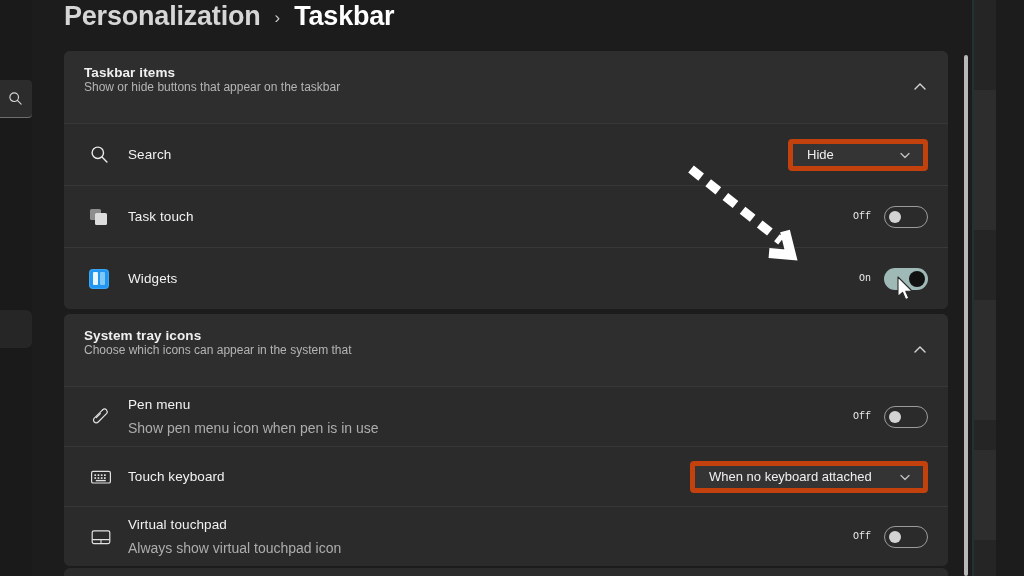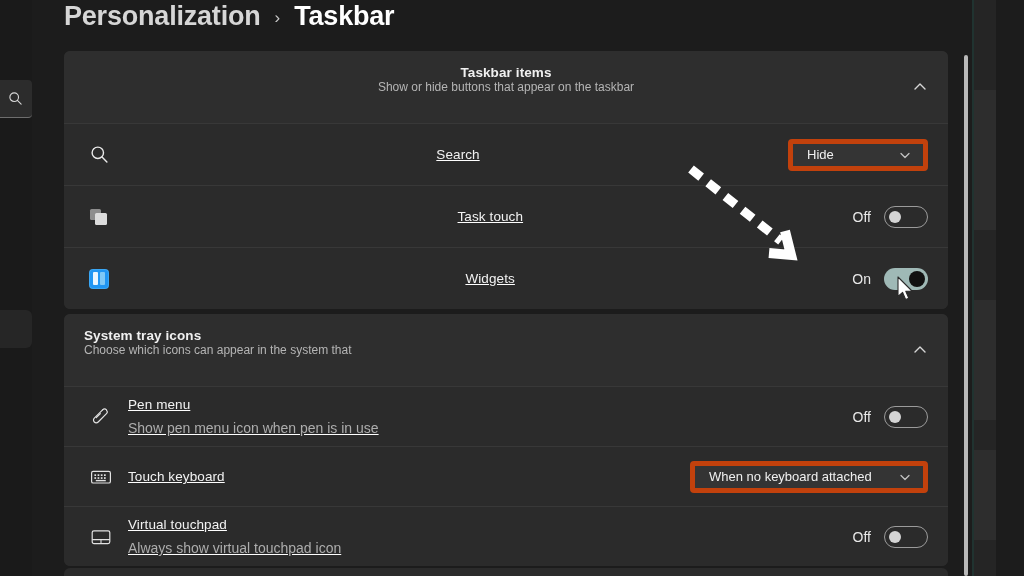--- a/index.html
+++ b/index.html
@@ -86,21 +86,21 @@
 
   
   .card {
     position: absolute;
     left: 32px;
     width: 884px;
     background: #2b2b2b;
     border-radius: 6px;
     overflow: hidden;
   }
-  #card-taskbar-items { top: 51px; text-align: center; }
+  #card-taskbar-items { top: 51px; }
   #card-system-tray  { top: 314px; }
   #card-next         { top: 568px; height: 26px; }
 
   .card-header {
     position: relative;
     height: 72px;
     padding: 14px 20px 0 20px;
     box-sizing: border-box;
     background: #2e2e2e;
   }
@@ -134,40 +134,41 @@
   .row.tall { height: 60px; }
   .row-icon {
     width: 26px;
     min-width: 26px;
     height: 24px;
     display: flex;
     align-items: center;
     justify-content: flex-start;
     margin-right: 12px;
   }
-  .row-text { flex: 1; min-width: 0; text-decoration: underline; }
+  .row-text { flex: 1; min-width: 0; }
   .row-label {
     font-size: 13.5px;
     color: #f2f2f2;
     letter-spacing: 0.1px;
   }
   .row-sub {
     margin-top: 8px;
     font-size: 14px;
     color: #adadad;
   }
 
   .row-right {
     display: flex;
     align-items: center;
     gap: 13px;
   }
   .state-text {
-    font-size: 14px;
+    font-size: 10px;
     color: #e8e8e8;
+    font-family: Liberation Mono, monospace;
   }
 
   
   .toggle {
     position: relative;
     width: 44px; height: 22px;
     border-radius: 11px;
     box-sizing: border-box;
   }
   .toggle.off {

